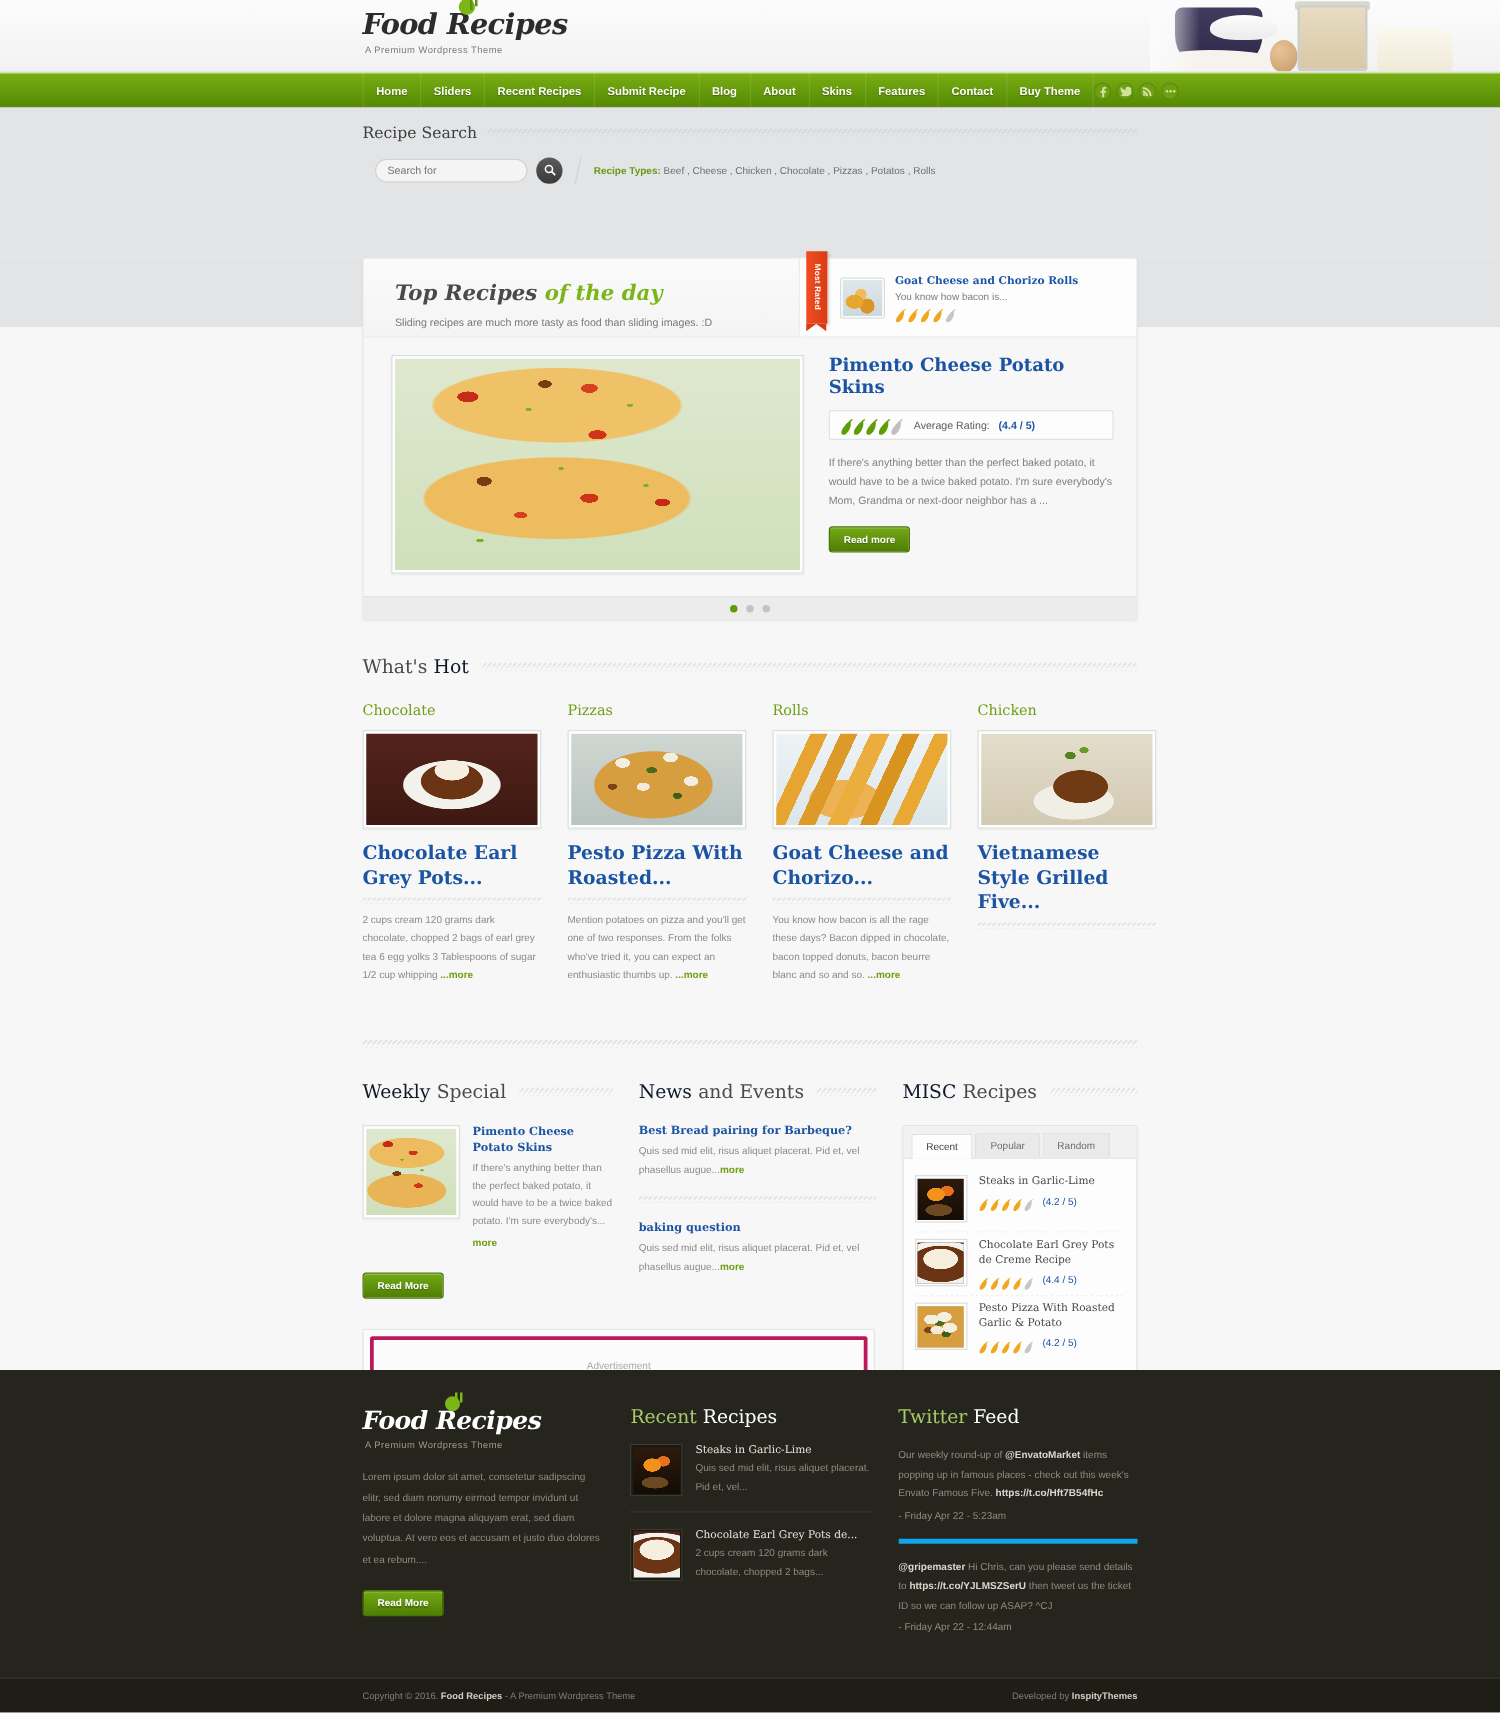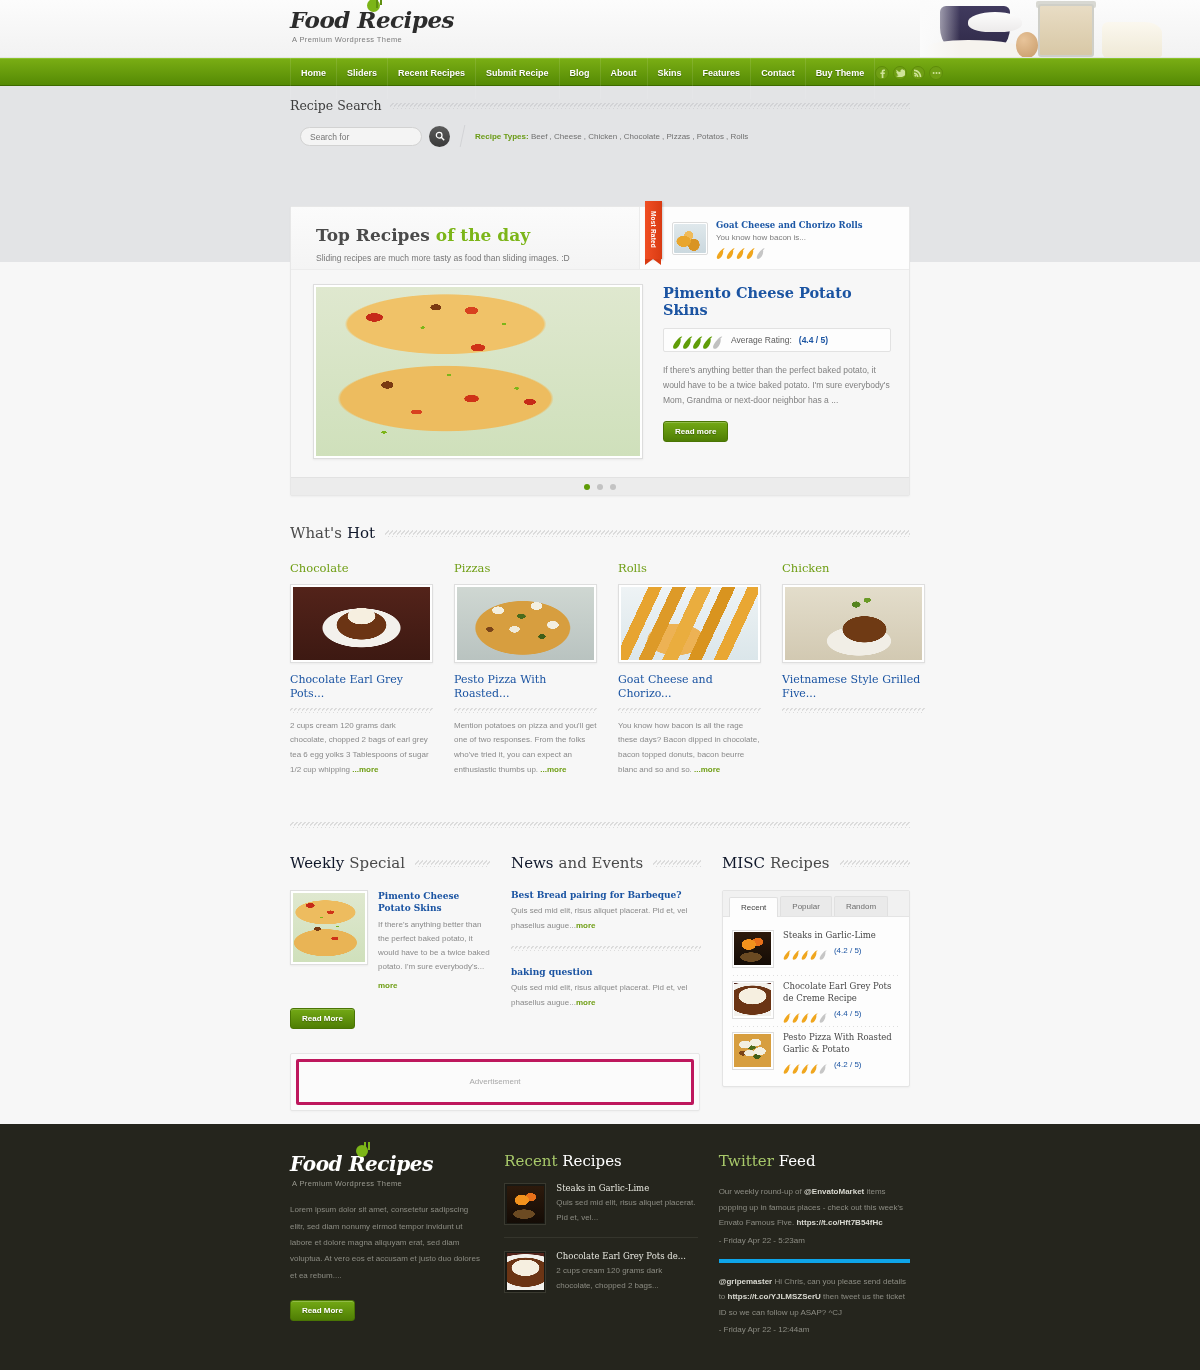--- a/index.html
+++ b/index.html
@@ -161,21 +161,21 @@
     position: relative;
   }
   .slider-title-wrap:after {
     content: ''; position: absolute; right: -13px; top: 0;
     width: 26px; height: 100%;
     background: linear-gradient(#fbfbfb,#f4f4f4);
     transform: skewX(-14deg);
     border-right: 1px solid #ececec;
   }
   .slider-title {
-    font-family: "DejaVu Serif", serif; font-weight: bold;
+    font-family: "DejaVu Serif", serif; font-style: italic; font-weight: bold;
     font-size: 17px; color: #4a4a4a;
   }
   .slider-title .grn { color: #7cb518; }
   .slider-sub { font-size: 8.5px; color: #777; margin-top: 8px; }
   .most-rated-box {
     width: 270px; position: relative;
     background: #fdfdfd; border-left: 1px solid #ececec;
     display: flex; align-items: center;
   }
   .ribbon {
@@ -321,22 +321,22 @@
   }
   .img-chicken {
     background:
       radial-gradient(ellipse 7px 5px at 52% 24%, #55841e 0 60%, transparent 62%),
       radial-gradient(ellipse 6px 4px at 60% 18%, #6a9a26 0 60%, transparent 62%),
       radial-gradient(ellipse 30px 18px at 58% 58%, #6f3a14 0 72%, transparent 74%),
       radial-gradient(ellipse 44px 20px at 54% 74%, #f1eee6 0 72%, transparent 74%),
       linear-gradient(#e3ddcb, #d2c9b2);
   }
   .hot-link {
-    font-family: "DejaVu Serif", serif; font-size: 11px; color: #1b54a2;
-    margin-top: 10px; cursor: pointer; font-weight: normal;
+    font-family: "DejaVu Serif", serif; font-size: 15px; color: #1b54a2;
+    margin-top: 10px; cursor: pointer; font-weight: bold;
     display: block; line-height: 1.3;
   }
   .hot-div {
     height: 5px; margin-top: 6px;
     background-image: repeating-linear-gradient(-45deg, #dcdcdc 0 1px, transparent 1px 4px);
     background-size: 4px 5px;
   }
   .hot-ex { font-size: 8px; color: #8a8a8a; line-height: 1.85; margin-top: 6px; }
   .hot-ex .more { color: #6f9e14; font-weight: bold; cursor: pointer; }
 
@@ -892,15 +892,25 @@
           <span>Our weekly round-up of </span><b>@EnvatoMarket</b><span> items popping up in famous places - check out this week's Envato Famous Five. </span><span class="lnk">https://t.co/Hft7B54fHc</span>
           <span class="tw-date">- Friday Apr 22 - 5:23am</span>
         </div>
         <div class="tw-item">
           <b>@gripemaster</b><span> Hi Chris, can you please send details to </span><span class="lnk">https://t.co/YJLMSZSerU</span><span> then tweet us the ticket ID so we can follow up ASAP? ^CJ</span>
           <span class="tw-date">- Friday Apr 22 - 12:44am</span>
         </div>
       </div>
     </div>
 
+    <div class="copy-bar">
+      <div class="copy-inner">
+        <div class="copy-left">
+          <span>Copyright © 2016. </span><b>Food Recipes</b><span> - A Premium Wordpress Theme</span>
+        </div>
+        <div class="copy-right">
+          <span>Developed by </span><b>InspityThemes</b>
+        </div>
+      </div>
+    </div>
   </div>
 
 </div>
 
 </body></html>

